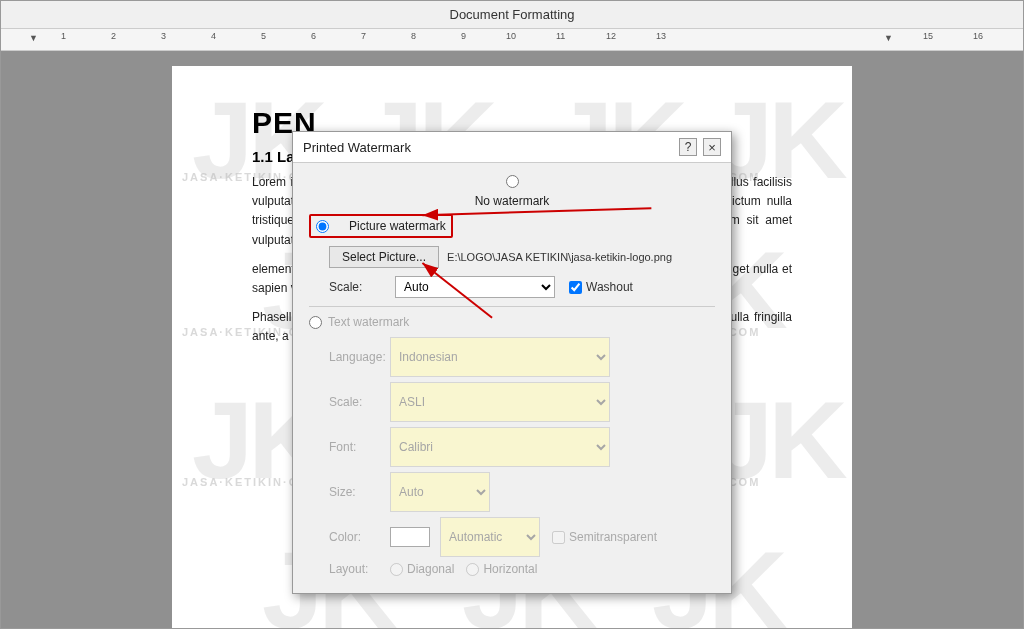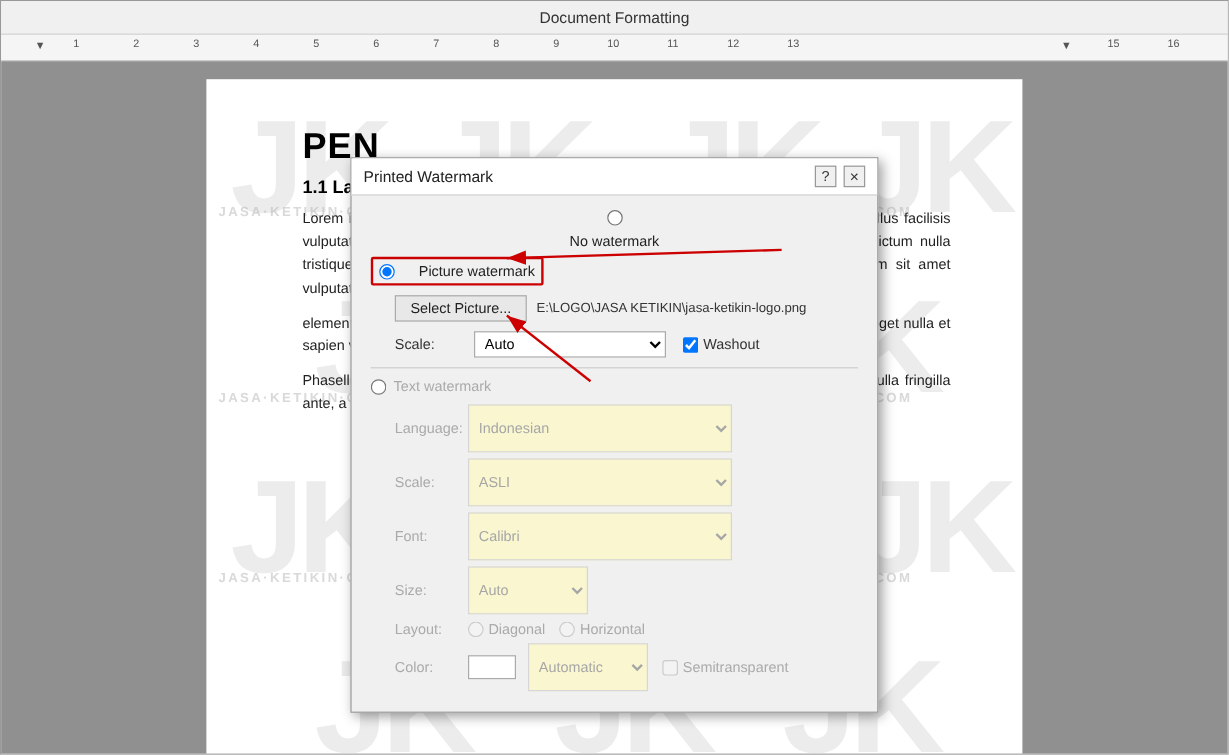--- a/index.html
+++ b/index.html
@@ -530,43 +530,43 @@
                 <option>Calibri</option>
               </select>
             </div>
             <div class="text-wm-row">
               <span class="text-wm-label disabled-text">Size:</span>
               <select class="text-wm-select text-wm-select-small" disabled="">
                 <option>Auto</option>
               </select>
             </div>
             <div class="text-wm-row">
+              <span class="text-wm-label disabled-text">Color:</span>
+              <span class="color-box"></span>
+              <select class="text-wm-select text-wm-select-small" disabled="">
+                <option>Automatic</option>
+              </select>
+              <label class="form-checkbox-label disabled-text" style="margin-left:6px;">
+                <input type="checkbox" disabled="" style="">
+                <span>Semitransparent</span>
+              </label>
+            </div>
+            <div class="text-wm-row">
               <span class="text-wm-label disabled-text">Layout:</span>
               <div class="layout-row">
                 <label class="layout-radio disabled-text">
                   <input type="radio" name="layout" disabled="" style="">
                   <span>Diagonal</span>
                 </label>
                 <label class="layout-radio disabled-text">
                   <input type="radio" name="layout" disabled="" style="">
                   <span>Horizontal</span>
                 </label>
               </div>
             </div>
-            <div class="text-wm-row">
-              <span class="text-wm-label disabled-text">Color:</span>
-              <span class="color-box"></span>
-              <select class="text-wm-select text-wm-select-small" disabled="">
-                <option>Automatic</option>
-              </select>
-              <label class="form-checkbox-label disabled-text" style="margin-left:6px;">
-                <input type="checkbox" disabled="" style="">
-                <span>Semitransparent</span>
-              </label>
-            </div>
           </div>
         </div>
 
 
         <svg class="arrow-svg" viewBox="0 0 440 420" xmlns="http://www.w3.org/2000/svg">
 
           <defs>
             <marker id="arrowhead" markerWidth="8" markerHeight="6" refX="8" refY="3" orient="auto">
               <polygon points="0 0, 8 3, 0 6" fill="#cc0000"></polygon>
             </marker>

